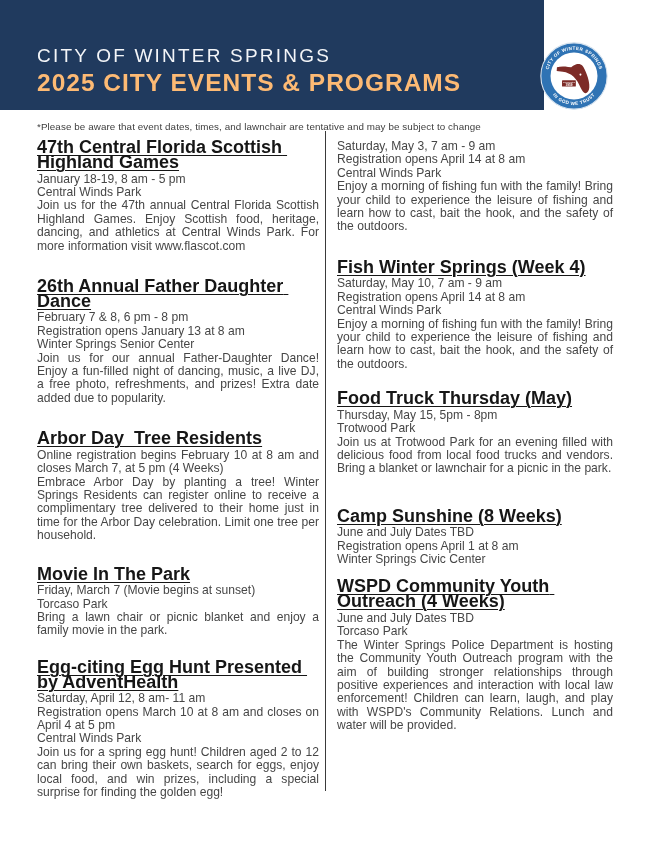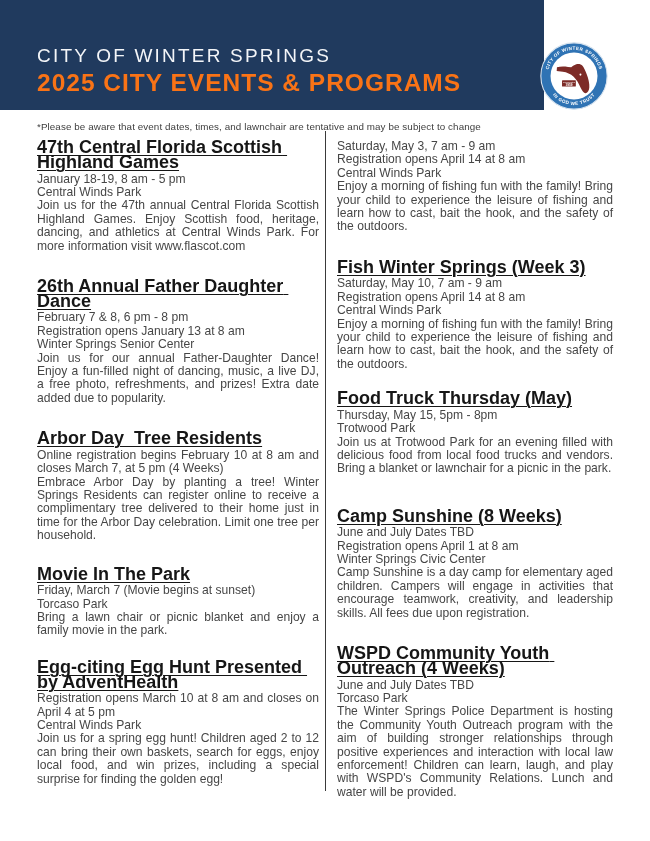--- a/index.html
+++ b/index.html
@@ -2,21 +2,21 @@
 <html><head>
 <meta charset="utf-8">
 <style>
   html,body{margin:0;padding:0;background:#ffffff;}
   .page{position:relative;width:650px;height:841px;background:#ffffff;overflow:hidden;
         font-family:"Liberation Sans", sans-serif;}
   .header{position:absolute;left:0;top:0;width:544px;height:110px;background:#203a5e;}
   .header-title{position:absolute;left:37px;top:45px;font-size:19px;font-weight:400;
         color:#f3f5f8;letter-spacing:2.2px;white-space:nowrap;}
   .header-subtitle{position:absolute;left:37px;top:69px;font-size:24.5px;font-weight:bold;
-        color:#f97316;letter-spacing:1px;white-space:nowrap;}
+        color:#fdba74;letter-spacing:1px;white-space:nowrap;}
   .seal{position:absolute;left:539px;top:41px;width:70px;height:70px;}
   .disclaimer{position:absolute;left:37px;top:121px;font-size:9.8px;color:#3d3d3d;
         letter-spacing:0.1px;}
   .divider{position:absolute;left:325px;top:131px;width:1.4px;height:660px;background:#3a3a3a;}
   .col{position:absolute;top:140px;}
   .col-left{left:37px;width:282px;}
   .col-right{left:337px;width:276px;}
   .event{font-size:12.1px;color:#464646;line-height:13.4px;}
   .event-title{font-size:18px;line-height:15px;font-weight:bold;color:#161616;
         text-decoration:underline;text-decoration-thickness:1.4px;text-underline-offset:2px;
@@ -24,21 +24,21 @@
   .meta-line{text-align:justify;}
   .event-desc{text-align:justify;}
   
   .col-left .event:nth-of-type(1){margin-bottom:26px;}
   .col-left .event:nth-of-type(2){margin-bottom:26px;}
   .col-left .event:nth-of-type(3){margin-bottom:24px;}
   .col-left .event:nth-of-type(4){margin-bottom:22px;}
   .col-right .event:nth-of-type(1){margin-bottom:26px;}
   .col-right .event:nth-of-type(2){margin-bottom:20px;}
   .col-right .event:nth-of-type(3){margin-bottom:33px;}
-  .col-right .event:nth-of-type(4){margin-bottom:26px;}
+  .col-right .event:nth-of-type(4){margin-bottom:13px;}
 </style>
 </head>
 <body>
 
 <div class="page">
 
   <div class="header">
     <div class="header-title">CITY OF WINTER SPRINGS</div>
     <div class="header-subtitle">2025 CITY EVENTS &amp; PROGRAMS</div>
 
@@ -104,38 +104,39 @@
     <div class="event-meta">
           <div class="meta-line">Friday, March 7 (Movie begins at sunset)</div>
           <div class="meta-line">Torcaso Park</div>
         </div>
     <div class="event-desc">Bring a lawn chair or picnic blanket and enjoy a family movie in the park.</div>
   </div>
 
   <div class="event">
     <div class="event-title">Egg-citing Egg Hunt Presented by AdventHealth</div>
     <div class="event-meta">
+          <div class="meta-line">Saturday, April 12, 8 am- 11 am</div>
           <div class="meta-line">Registration opens March 10 at 8 am and closes on April 4 at 5 pm</div>
           <div class="meta-line">Central Winds Park</div>
         </div>
     <div class="event-desc">Join us for a spring egg hunt! Children aged 2 to 12 can bring their own baskets, search for eggs, enjoy local food, and win prizes, including a special surprise for finding the golden egg!</div>
   </div>
 </div>
   <div class="col col-right" id="col-right">
   <div class="event">
     <div class="event-meta">
           <div class="meta-line">Saturday, May 3, 7 am - 9 am</div>
           <div class="meta-line">Registration opens April 14 at 8 am</div>
           <div class="meta-line">Central Winds Park</div>
         </div>
     <div class="event-desc">Enjoy a morning of fishing fun with the family! Bring your child to experience the leisure of fishing and learn how to cast, bait the hook, and the safety of the outdoors.</div>
   </div>
 
   <div class="event">
-    <div class="event-title">Fish Winter Springs (Week 3)</div>
+    <div class="event-title">Fish Winter Springs (Week 4)</div>
     <div class="event-meta">
           <div class="meta-line">Saturday, May 10, 7 am - 9 am</div>
           <div class="meta-line">Registration opens April 14 at 8 am</div>
           <div class="meta-line">Central Winds Park</div>
         </div>
     <div class="event-desc">Enjoy a morning of fishing fun with the family! Bring your child to experience the leisure of fishing and learn how to cast, bait the hook, and the safety of the outdoors.</div>
   </div>
 
   <div class="event">
     <div class="event-title">Food Truck Thursday (May)</div>
@@ -146,21 +147,20 @@
     <div class="event-desc">Join us at Trotwood Park for an evening filled with delicious food from local food trucks and vendors. Bring a blanket or lawnchair for a picnic in the park.</div>
   </div>
 
   <div class="event">
     <div class="event-title">Camp Sunshine (8 Weeks)</div>
     <div class="event-meta">
           <div class="meta-line">June and July Dates TBD</div>
           <div class="meta-line">Registration opens April 1 at 8 am</div>
           <div class="meta-line">Winter Springs Civic Center</div>
         </div>
-    <div class="event-desc">Camp Sunshine is a day camp for elementary aged children. Campers will engage in activities that encourage teamwork, creativity, and leadership skills. All fees due upon registration.</div>
   </div>
 
   <div class="event">
     <div class="event-title">WSPD Community Youth Outreach (4 Weeks)</div>
     <div class="event-meta">
           <div class="meta-line">June and July Dates TBD</div>
           <div class="meta-line">Torcaso Park</div>
         </div>
     <div class="event-desc">The Winter Springs Police Department is hosting the Community Youth Outreach program with the aim of building stronger relationships through positive experiences and interaction with local law enforcement! Children can learn, laugh, and play with WSPD's Community Relations. Lunch and water will be provided.</div>
   </div>

